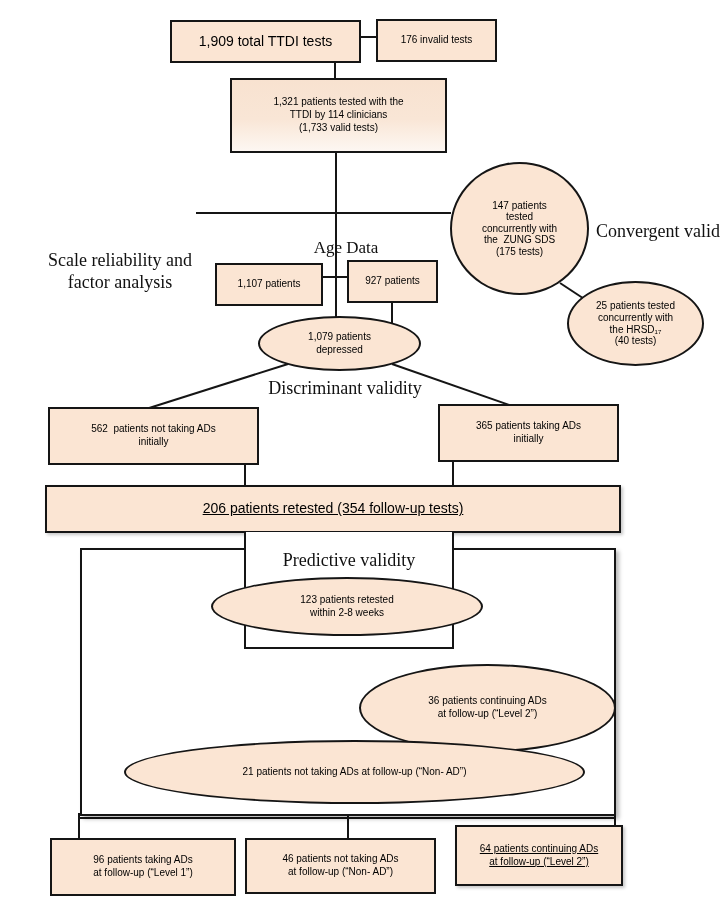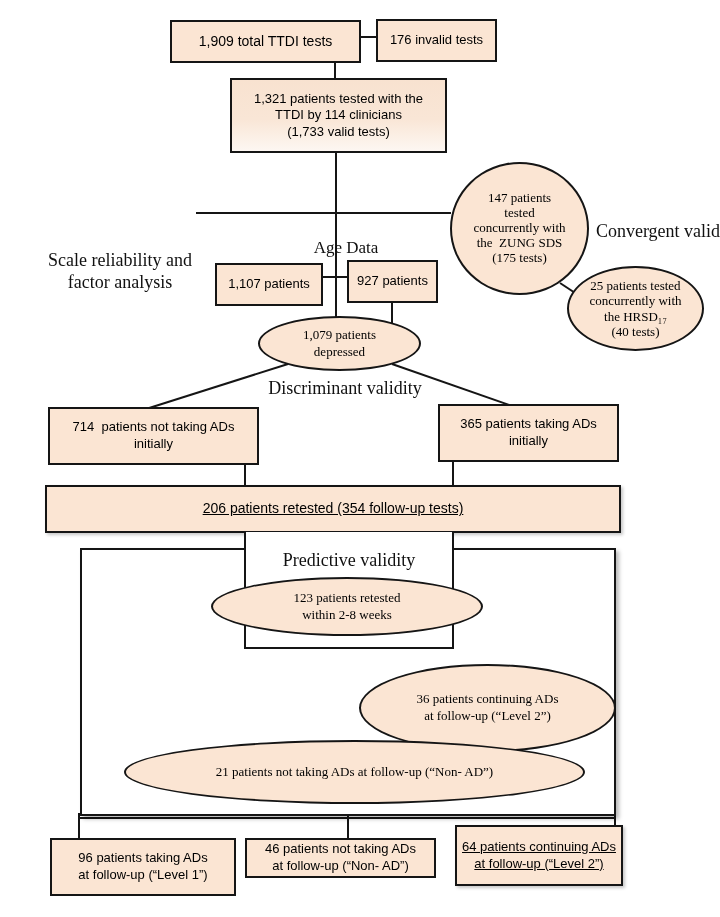--- a/index.html
+++ b/index.html
@@ -8,23 +8,23 @@
     font-family:"Liberation Sans","DejaVu Sans",sans-serif; color:#000;
     overflow:hidden;
     margin-left:30px;
   }
   .lines { position:absolute; left:0; top:0; z-index:1; }
   .node {
     position:absolute; box-sizing:border-box; z-index:2;
     background:#fbe5d3; border:2px solid #151515;
     display:flex; align-items:center; justify-content:center;
     text-align:center; white-space:pre-wrap;
-    font-size:13px; line-height:1.28;
+    font-size:10px; line-height:1.28;
   }
-  .ellipse { border-radius:50%; z-index:4;font-family:Liberation Serif, serif; }
+  .ellipse { border-radius:50%; z-index:4; }
   .gradient { background:linear-gradient(180deg,#f8e2d0 0%,#f9e6d6 55%,#fdf7f2 100%); }
   .bigrect {
     position:absolute; box-sizing:border-box; z-index:2;
     background:#ffffff; border:2px solid #151515;
     box-shadow:3px 3px 4px rgba(0,0,0,0.28);
   }
   .column {
     position:absolute; box-sizing:border-box; z-index:3;
     background:#ffffff;
     border-left:2px solid #151515; border-right:2px solid #151515;
@@ -67,38 +67,38 @@
   <div class="bigrect" style="left:50px;top:548px;width:536px;height:268px"></div>
   <div class="column" style="left:214px;top:532px;width:210px;height:117px"></div>
 
   <div class="node" style="left:140px;top:20px;width:191px;height:43px;font-size:14px">1,909 total TTDI tests</div>
   <div class="node" style="left:346px;top:19px;width:121px;height:43px">176 invalid tests</div>
   <div class="node gradient" style="left:200px;top:78px;width:217px;height:75px">1,321 patients tested with the
 TTDI by 114 clinicians
 (1,733 valid tests)</div>
   <div class="node" style="left:185px;top:263px;width:108px;height:43px">1,107 patients</div>
   <div class="node" style="left:317px;top:260px;width:91px;height:43px">927 patients</div>
-  <div class="node" style="left:18px;top:407px;width:211px;height:58px">714  patients not taking ADs
+  <div class="node" style="left:18px;top:407px;width:211px;height:58px">562  patients not taking ADs
 initially</div>
   <div class="node" style="left:408px;top:404px;width:181px;height:58px">365 patients taking ADs
 initially</div>
   <div class="node shadow" style="left:15px;top:485px;width:576px;height:48px;font-size:14px">206 patients retested (354 follow-up tests)</div>
   <div class="node" style="left:20px;top:838px;width:186px;height:58px">96 patients taking ADs
 at follow-up (“Level 1”)</div>
-  <div class="node" style="left:215px;top:838px;width:191px;height:40px">46 patients not taking ADs
+  <div class="node" style="left:215px;top:838px;width:191px;height:56px">46 patients not taking ADs
 at follow-up (“Non- AD”)</div>
   <div class="node shadow" style="left:425px;top:825px;width:168px;height:61px">64 patients continuing ADs
 at follow-up (“Level 2”)</div>
 
   <div class="node ellipse" style="left:420px;top:162px;width:139px;height:133px;line-height:1.15">147 patients
 tested
 concurrently with
 the  ZUNG SDS
 (175 tests)</div>
-  <div class="node ellipse" style="left:537px;top:266px;width:137px;height:85px;line-height:1.18">25 patients tested
+  <div class="node ellipse" style="left:537px;top:281px;width:137px;height:85px;line-height:1.18">25 patients tested
 concurrently with
 the HRSD₁₇
 (40 tests)</div>
   <div class="node ellipse" style="left:228px;top:316px;width:163px;height:55px">1,079 patients
 depressed</div>
   <div class="node ellipse" style="left:181px;top:577px;width:272px;height:59px">123 patients retested
 within 2-8 weeks</div>
   <div class="node ellipse" style="left:329px;top:664px;width:257px;height:88px">36 patients continuing ADs
 at follow-up (“Level 2”)</div>
   <div class="node ellipse" style="left:94px;top:740px;width:461px;height:64px">21 patients not taking ADs at follow-up (“Non- AD”)</div>

